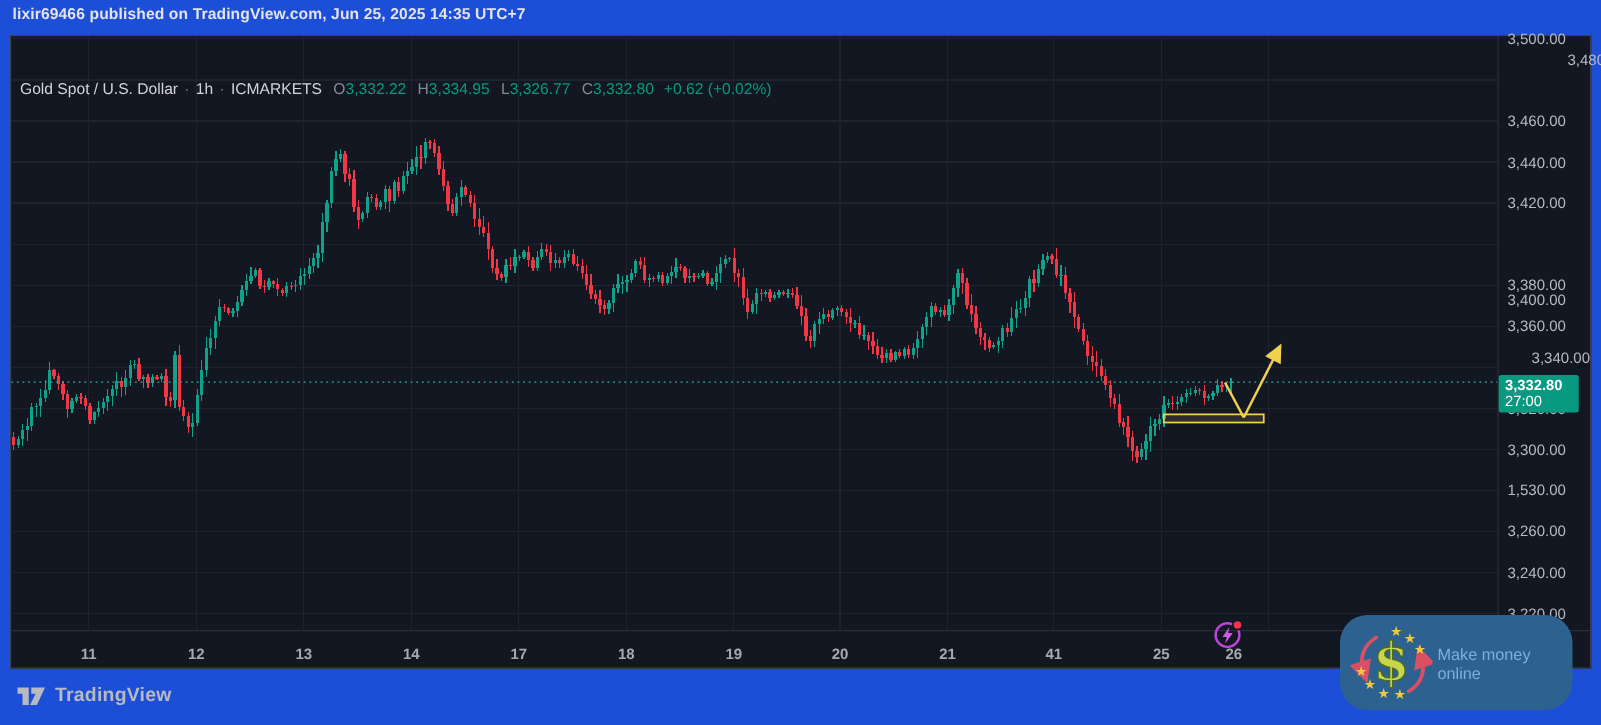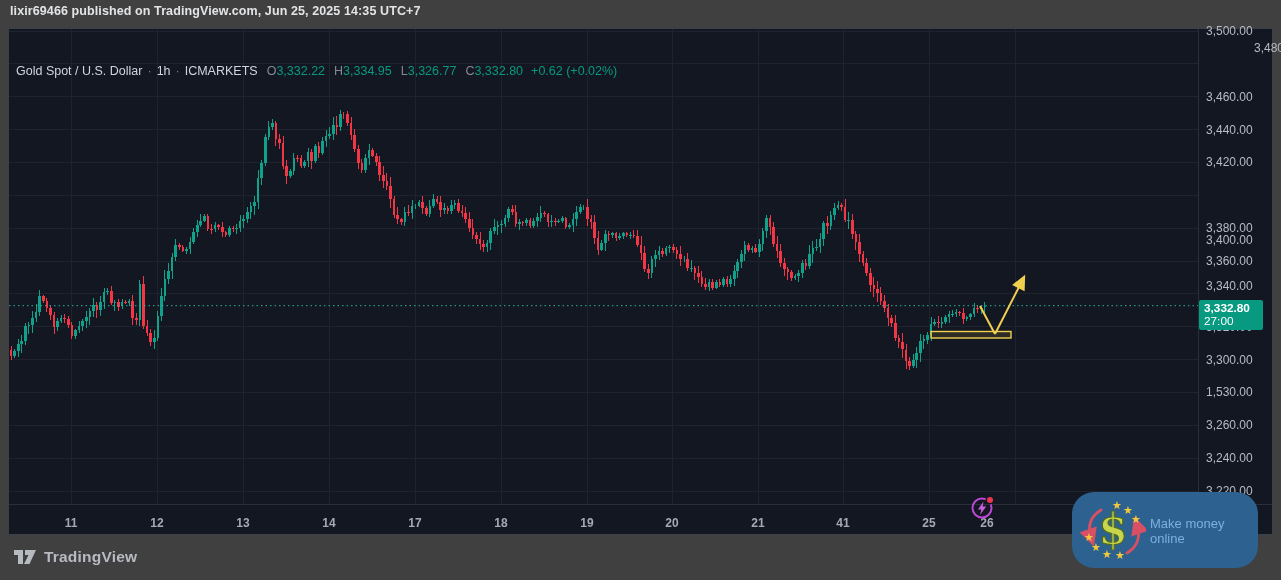--- a/index.html
+++ b/index.html
@@ -1,16 +1,16 @@
 <!DOCTYPE html>
 <html><head>
 <meta charset="utf-8">
 <style>
   html,body{margin:0;padding:0;background:#1e222d;}
-  .page{position:relative;width:1281px;height:580px;background:#404040;overflow:hidden;
+  .page{position:relative;width:1281px;height:580px;background:#1d4ed8;overflow:hidden;
         font-family:"Liberation Sans",sans-serif;-webkit-font-smoothing:antialiased;}
   .attribution{position:absolute;left:10px;top:4px;font-size:12.5px;font-weight:700;color:#e3e4e6;letter-spacing:.1px;}
   .chart{position:absolute;left:8px;top:28px;width:1265px;height:507px;background:#131722;
          border:1px solid #3a3f4b;box-sizing:border-box;}
   .legend{position:absolute;left:7px;top:7px;font-size:12.5px;color:#d1d4dc;white-space:nowrap;z-index:5;margin-top:28px;}
   .legend .sep{color:#787b86;margin:0 5px;}
   .legend .olabel{color:#868993;margin-left:9px;}
   .legend .oval{color:#089981;}
   .legend .chg{color:#089981;margin-left:8px;}
   #plot{position:absolute;left:0;top:0;z-index:1;}
@@ -641,21 +641,21 @@
 
     <div id="priceAxis">
         <div class="price-label" style="top: -5px;">3,500.00</div>
         <div class="price-label" style="top: 12px; margin-left: 48px;">3,480.00</div>
         <div class="price-label" style="top: 60.7px;">3,460.00</div>
         <div class="price-label" style="top: 93.6px;">3,440.00</div>
         <div class="price-label" style="top: 126.4px;">3,420.00</div>
         <div class="price-label" style="top: 159.3px; margin-top: 45px;">3,400.00</div>
         <div class="price-label" style="top: 192.1px;">3,380.00</div>
         <div class="price-label" style="top: 225px;">3,360.00</div>
-        <div class="price-label" style="top: 250px;">3,340.00</div>
+        <div class="price-label" style="top: 250px; text-align: right;">3,340.00</div>
         <div class="price-label" style="top: 290.7px;">3,320.00</div>
         <div class="price-label" style="top: 323.6px;">3,300.00</div>
         <div class="price-label" style="top: 356.4px;">1,530.00</div>
         <div class="price-label" style="top: 389.3px;">3,260.00</div>
         <div class="price-label" style="top: 422.1px;">3,240.00</div>
         <div class="price-label" style="top: 455px;">3,220.00</div>
       </div>
     <div id="timeAxis">
         <div class="time-label" style="left: 62px;">11</div>
         <div class="time-label" style="left: 148px;">12</div>

